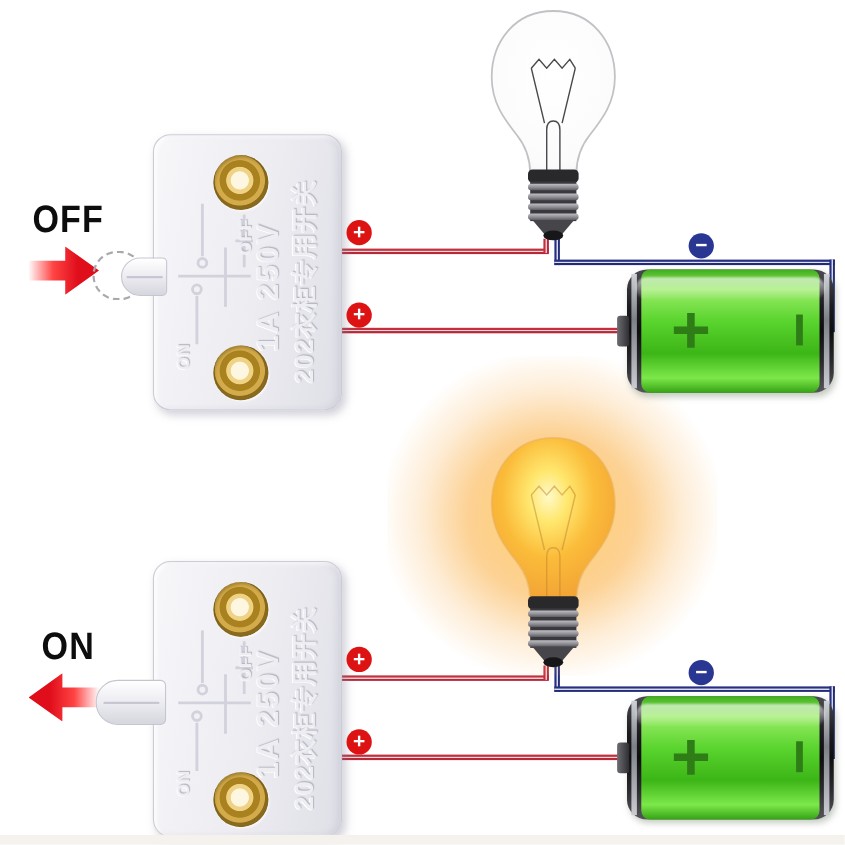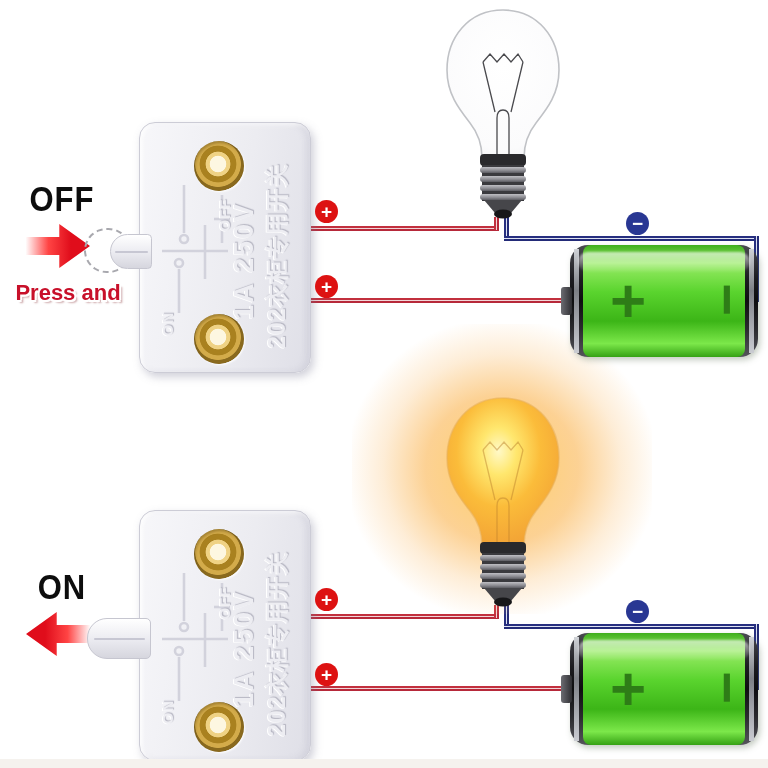--- a/index.html
+++ b/index.html
@@ -187,21 +187,20 @@
       </svg>
       <span class="emboss-text emboss-off">OFF</span>
       <span class="emboss-text emboss-on">ON</span>
       <span class="emboss-text emboss-rating">1A 250V</span>
       <span class="emboss-text emboss-model">202衣柜专用开关</span>
     </div>
 
     <div class="state-label">OFF</div>
     <div class="arrow right"></div>
     <div class="action-label">
-      <span>Press and</span>
     </div>
   </div>
 
   <div class="section state-on">
 
     <div class="glow"></div>
 
     <div class="wire red-h w-red1"></div>
     <div class="wire red-v w-redstub"></div>
     <div class="wire blue-v w-bluestub"></div>

